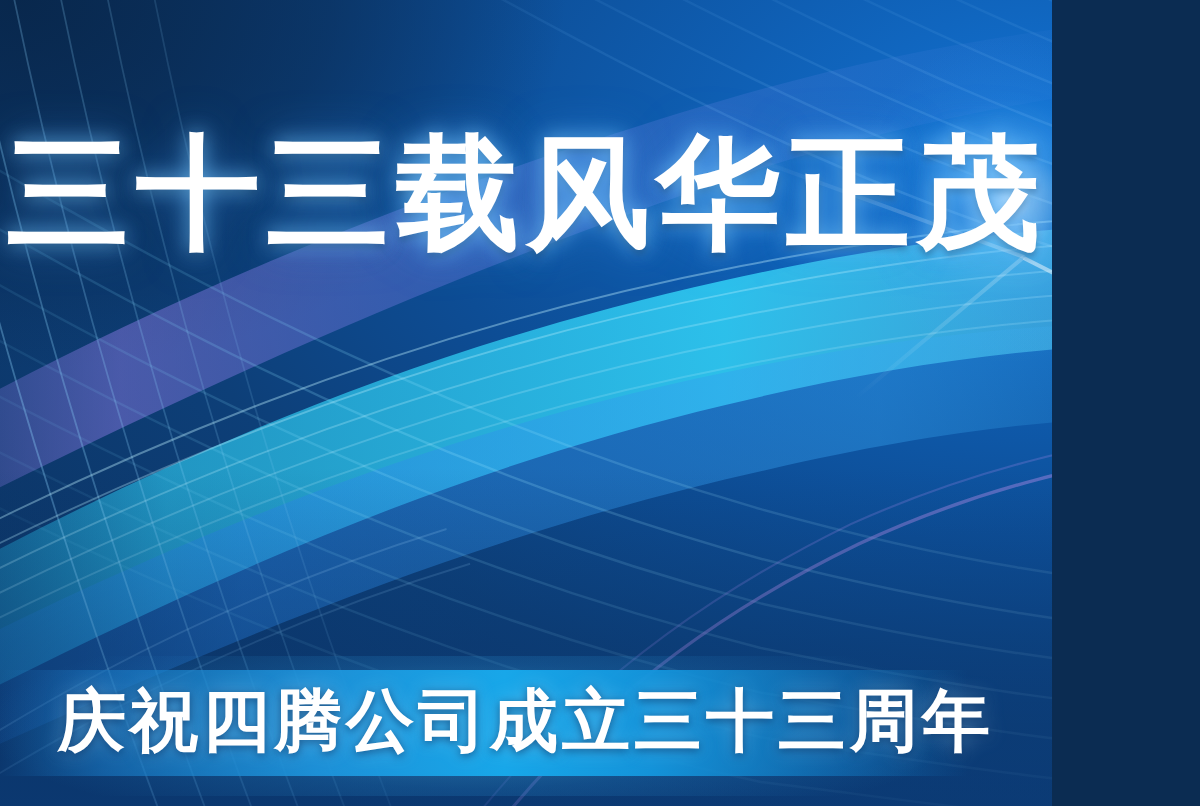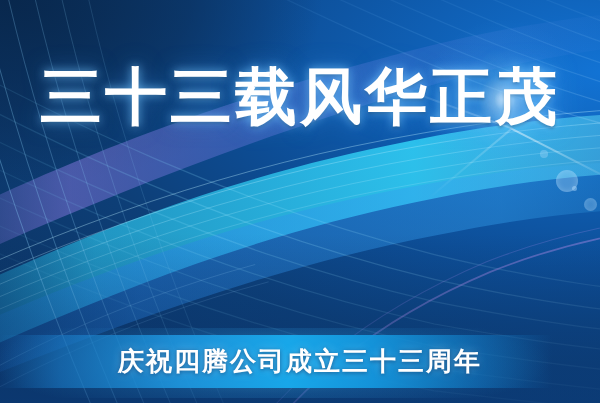--- a/index.html
+++ b/index.html
@@ -1,18 +1,18 @@
 <!DOCTYPE html>
 <html><head>
 <meta charset="utf-8">
 <style>
   html,body{margin:0;padding:0;background:#0b2c52;}
   #poster{
     position:relative;
-    width:600px;height:403px;
+    width:526px;height:403px;
     overflow:hidden;
     font-family:"Liberation Sans","DejaVu Sans",sans-serif;
     background:#0d3f74;
   }
   .layer{position:absolute;inset:0;pointer-events:none;}
 
   
   .bg-base{
     background:
       radial-gradient(120% 100% at 100% 18%, #1273d4 0%, #0f5fb4 26%, #0d4d95 50%, #0d3f78 72%, #0c3566 100%),
@@ -75,21 +75,21 @@
       0 0 22px rgba(70,160,250,.55),
       0 2px 3px rgba(3,28,60,.45);
     white-space:nowrap;
   }
   .line2 .ch-title{font-size:60px;letter-spacing:2px;}
   .sub-wrap{position:absolute;left:0;right:0;top:340px;text-align:center;}
   .ch-sub{
     display:inline-block;
     font-family:"DejaVu Serif","Liberation Serif",serif;
     font-weight:700;
-    font-size:26px;
+    font-size:34px;
     line-height:42px;
     letter-spacing:2px;
     color:#ffffff;
     text-shadow:0 1px 4px rgba(5,45,95,.65), 0 0 10px rgba(170,225,255,.45);
     white-space:nowrap;
   }
 </style>
 </head>
 <body>
 

